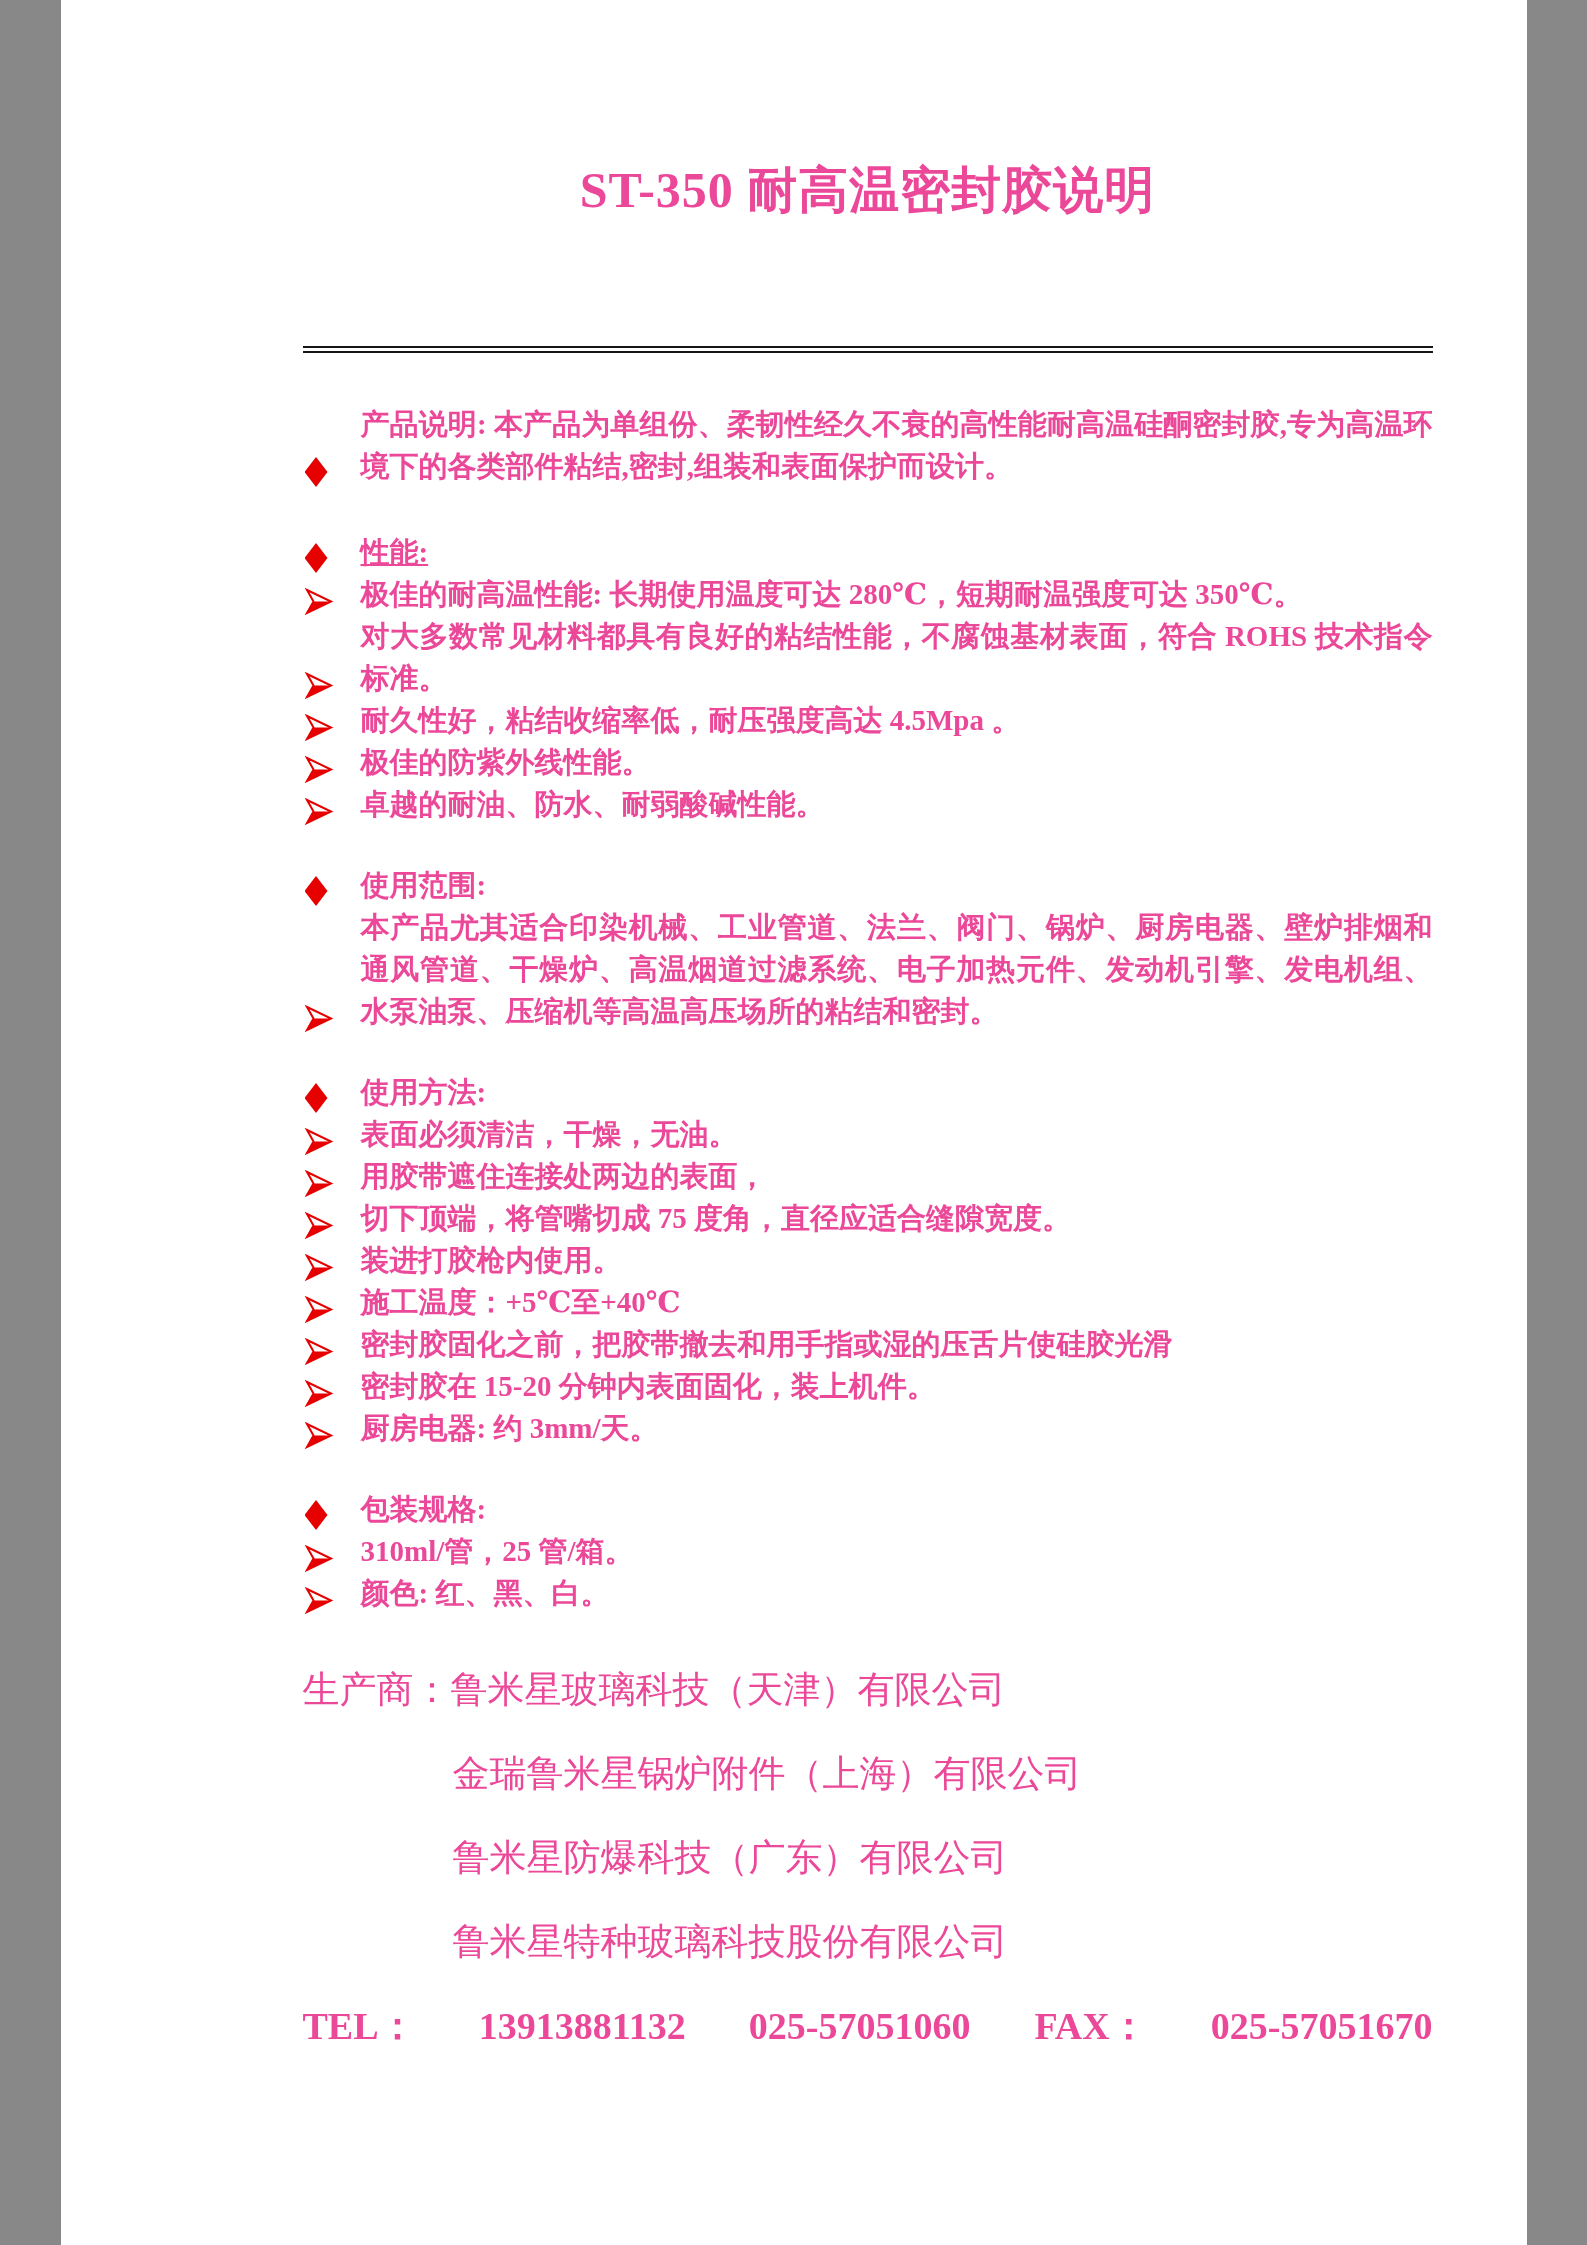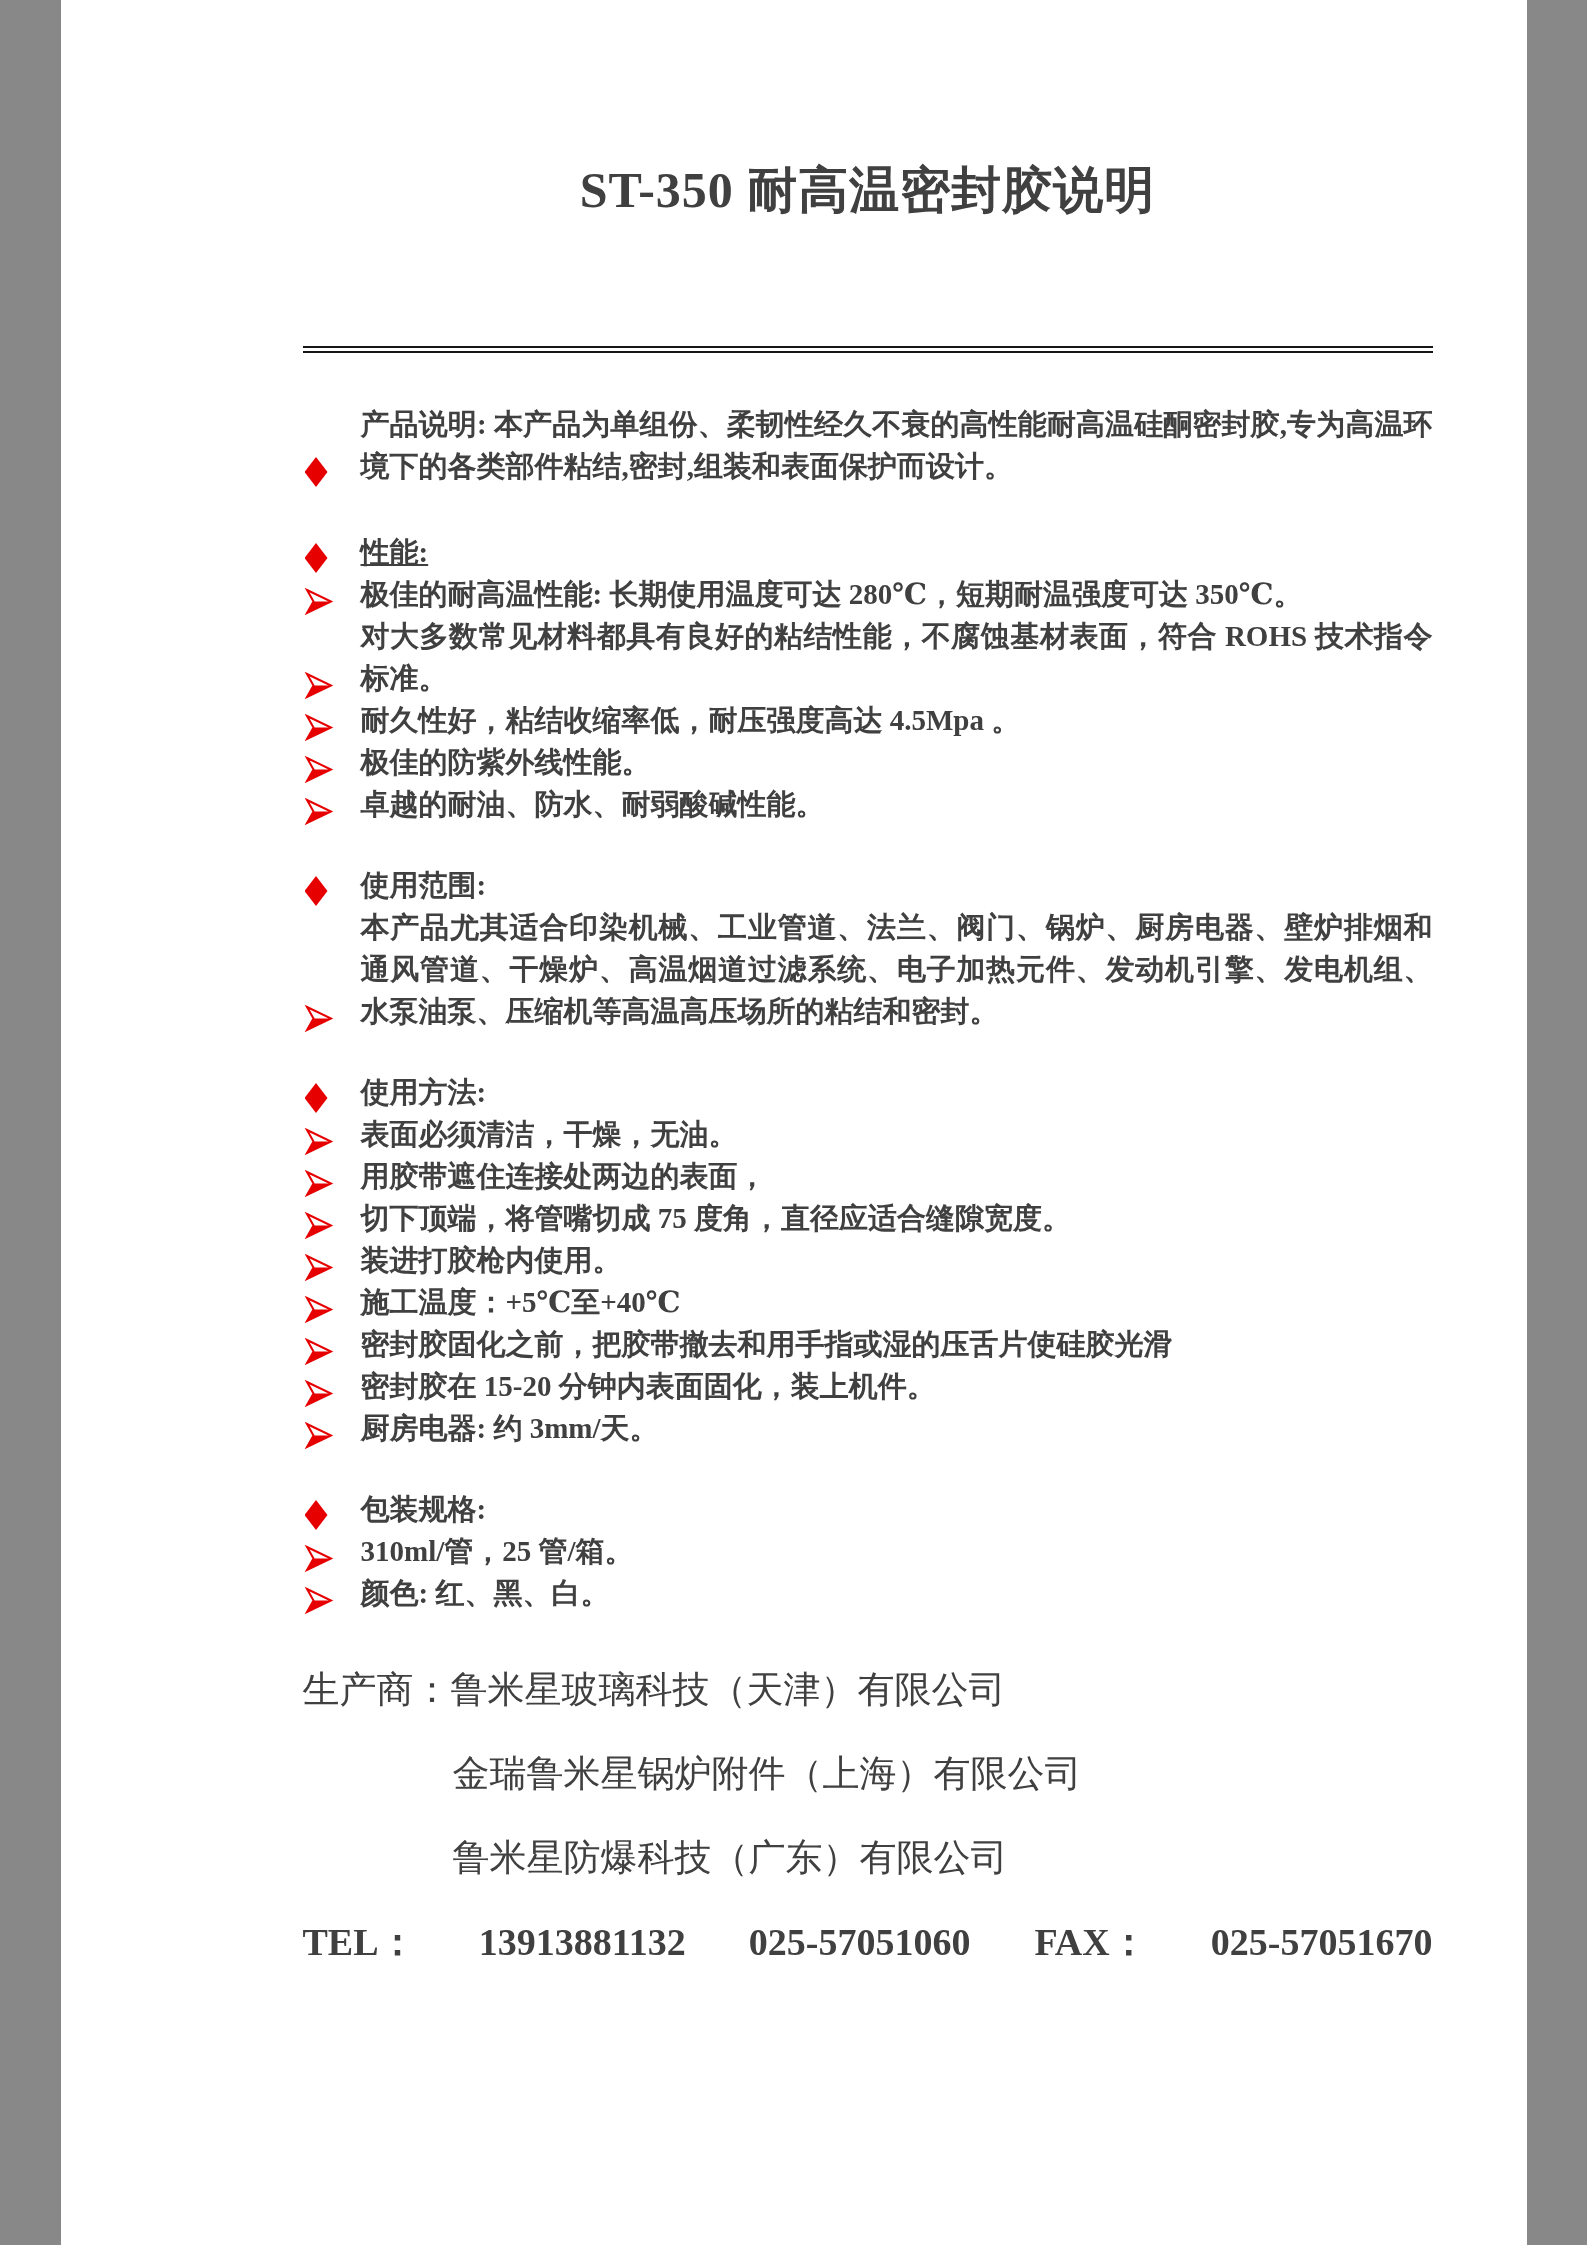--- a/index.html
+++ b/index.html
@@ -4,21 +4,21 @@
 <style>
   html, body { margin: 0; padding: 0; background: #888; }
   .page {
     position: relative;
     width: 1466px;
     height: 2245px;
     margin: 0 auto;
     background: #ffffff;
     overflow: hidden;
     font-family: "Liberation Serif", "DejaVu Serif", serif;
-    color: #404040;
+    color: #ec4899;
   }
   .content {
     position: absolute;
     left: 242px;
     top: 0;
     width: 1130px;
   }
   .doc-title {
     margin-top: 158px;
     font-size: 50px;
@@ -273,20 +273,21 @@
             <path d="M3 25 L27 13.5 L9.5 13.5 Z" fill="#e60000"></path>
           </svg>
         </span>
       <span class="itext">颜色: 红、黑、白。</span>
     </div>
 
     <div class="maker-block">
       <div class="maker-line">生产商：鲁米星玻璃科技（天津）有限公司</div>
       <div class="maker-line indent">金瑞鲁米星锅炉附件（上海）有限公司</div>
       <div class="maker-line indent">鲁米星防爆科技（广东）有限公司</div>
+      <div class="maker-line indent">鲁米星特种玻璃科技股份有限公司</div>
     </div>
 
     <div class="contact-line">
       <span>TEL：</span>
       <span class="sp-s"></span>
       <span>13913881132</span>
       <span class="sp-m"></span>
       <span>025-57051060</span>
       <span class="sp-l"></span>
       <span>FAX：</span>

